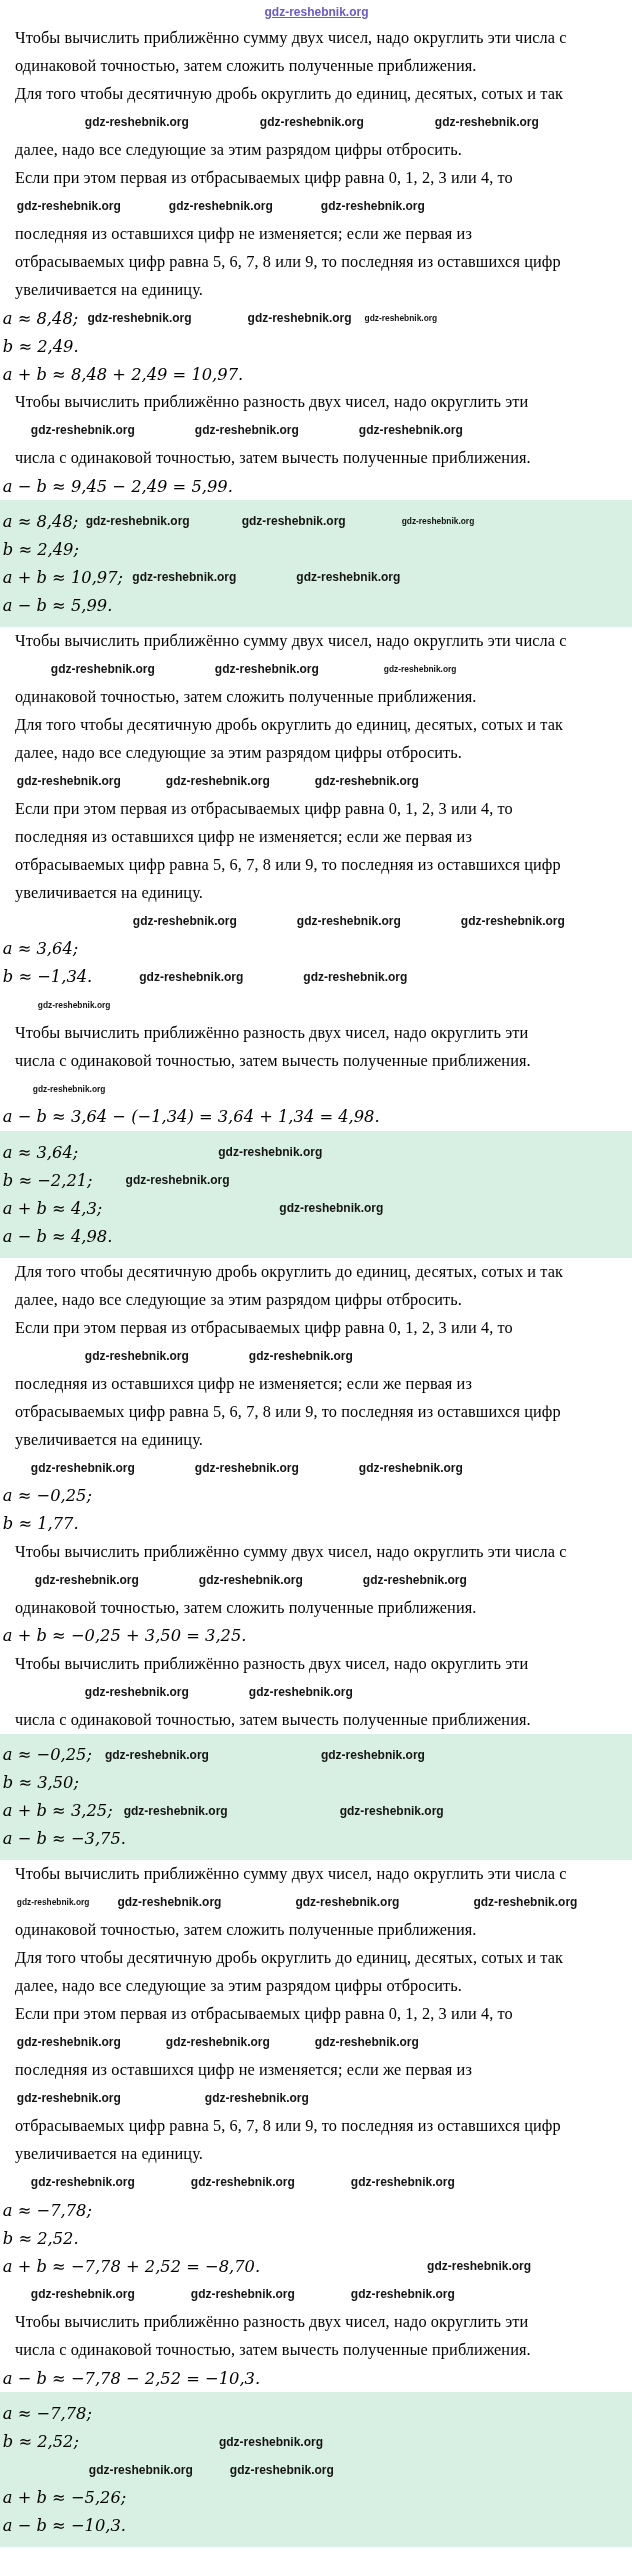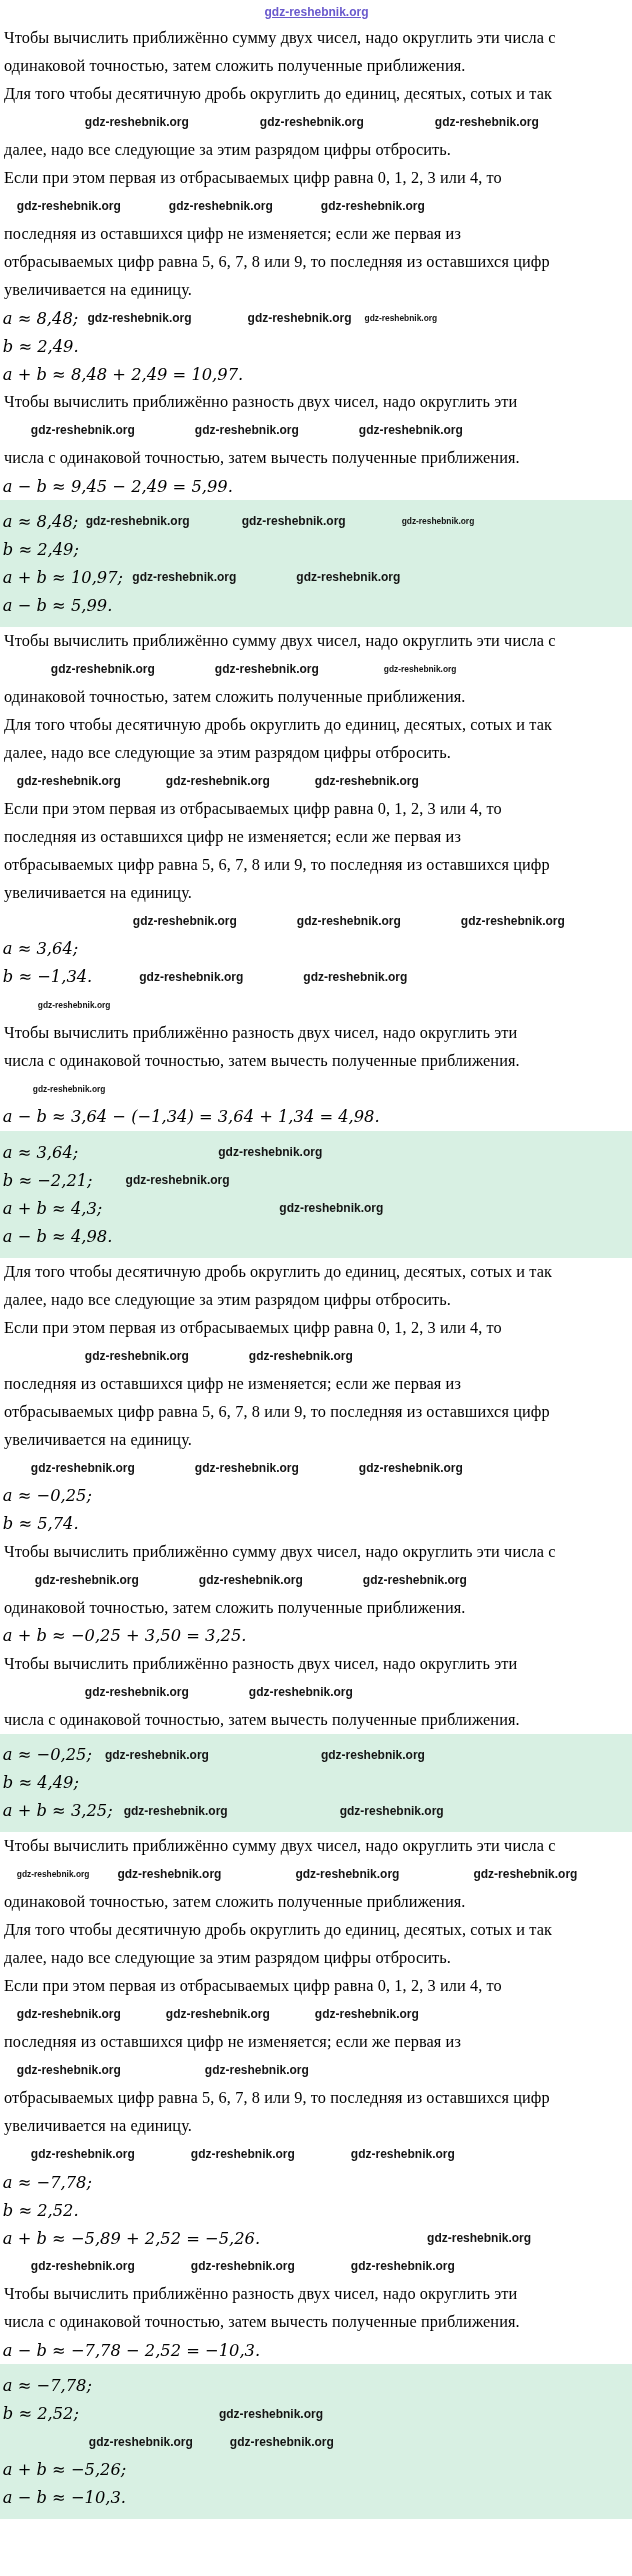--- a/index.html
+++ b/index.html
@@ -7,21 +7,21 @@
     width:633px;height:2576px;overflow:hidden;background:#fff;position:relative;
     font-family:"Liberation Serif",serif;color:#000;
   }
   .hdr{height:24px;text-align:center;padding-top:2.8px;box-sizing:border-box;}
   .link{
     color:var(--link,#6a5acd);font-family:"Liberation Sans",sans-serif;
     font-size:12px;font-weight:bold;text-decoration:underline;cursor:pointer;
   }
   .ln{
     height:28px;line-height:28px;font-size:16.3px;letter-spacing:0.1px;
-    padding-left:4px;white-space:nowrap;overflow:hidden;
+    padding-left:15px;white-space:nowrap;overflow:hidden;
   }
   .mt{
     height:28px;font-size:16.3px;font-style:italic;
     font-family:"DejaVu Serif",serif;padding-left:2.8px;white-space:nowrap;
     display:flex;align-items:center;overflow:hidden;
   }
   .wmr{height:28px;display:flex;align-items:center;padding-left:2.8px;overflow:hidden;}
   .wm{
     font-family:"Liberation Sans",sans-serif;font-weight:700;font-size:12px;
     color:var(--wm,#141414);font-style:normal;white-space:nowrap;flex:0 0 auto;
@@ -174,21 +174,21 @@
   <div class="ln">увеличивается на единицу.</div>
   <div class="wmr">
     <span class="wm" style="margin-left:28px">gdz-reshebnik.org</span>
     <span class="wm" style="margin-left:60px">gdz-reshebnik.org</span>
     <span class="wm" style="margin-left:60px">gdz-reshebnik.org</span>
   </div>
   <div class="mt">
     <span>a ≈ −0,25;</span>
   </div>
   <div class="mt">
-    <span>b ≈ 5,74.</span>
+    <span>b ≈ 1,77.</span>
   </div>
   <div class="ln">Чтобы вычислить приближённо сумму двух чисел, надо округлить эти числа с</div>
   <div class="wmr">
     <span class="wm" style="margin-left:32px">gdz-reshebnik.org</span>
     <span class="wm" style="margin-left:60px">gdz-reshebnik.org</span>
     <span class="wm" style="margin-left:60px">gdz-reshebnik.org</span>
   </div>
   <div class="ln">одинаковой точностью, затем сложить полученные приближения.</div>
   <div class="mt">
     <span>a + b ≈ −0,25 + 3,50 = 3,25.</span>
@@ -200,27 +200,30 @@
   </div>
   <div class="ln">числа с одинаковой точностью, затем вычесть полученные приближения.</div>
 
   <div class="ans">
     <div class="mt">
       <span>a ≈ −0,25;</span>
       <span class="wm" style="margin-left:13px">gdz-reshebnik.org</span>
       <span class="wm" style="margin-left:112px">gdz-reshebnik.org</span>
     </div>
     <div class="mt">
-      <span>b ≈ 4,49;</span>
+      <span>b ≈ 3,50;</span>
     </div>
     <div class="mt">
       <span>a + b ≈ 3,25;</span>
       <span class="wm" style="margin-left:11px">gdz-reshebnik.org</span>
       <span class="wm" style="margin-left:112px">gdz-reshebnik.org</span>
     </div>
+    <div class="mt">
+      <span>a − b ≈ −3,75.</span>
+    </div>
   </div>
 
   <div class="ln">Чтобы вычислить приближённо сумму двух чисел, надо округлить эти числа с</div>
   <div class="wmr">
     <span class="wm sm" style="margin-left:14px">gdz-reshebnik.org</span>
     <span class="wm" style="margin-left:28px">gdz-reshebnik.org</span>
     <span class="wm" style="margin-left:74px">gdz-reshebnik.org</span>
     <span class="wm" style="margin-left:74px">gdz-reshebnik.org</span>
   </div>
   <div class="ln">одинаковой точностью, затем сложить полученные приближения.</div>
@@ -244,21 +247,21 @@
     <span class="wm" style="margin-left:56px">gdz-reshebnik.org</span>
     <span class="wm" style="margin-left:56px">gdz-reshebnik.org</span>
   </div>
   <div class="mt">
     <span>a ≈ −7,78;</span>
   </div>
   <div class="mt">
     <span>b ≈ 2,52.</span>
   </div>
   <div class="mt">
-    <span>a + b ≈ −5,89 + 2,52 = −5,26.</span>
+    <span>a + b ≈ −7,78 + 2,52 = −8,70.</span>
     <span class="wm" style="margin-left:167px">gdz-reshebnik.org</span>
   </div>
   <div class="wmr">
     <span class="wm" style="margin-left:28px">gdz-reshebnik.org</span>
     <span class="wm" style="margin-left:56px">gdz-reshebnik.org</span>
     <span class="wm" style="margin-left:56px">gdz-reshebnik.org</span>
   </div>
   <div class="ln">Чтобы вычислить приближённо разность двух чисел, надо округлить эти</div>
   <div class="ln">числа с одинаковой точностью, затем вычесть полученные приближения.</div>
   <div class="mt">

